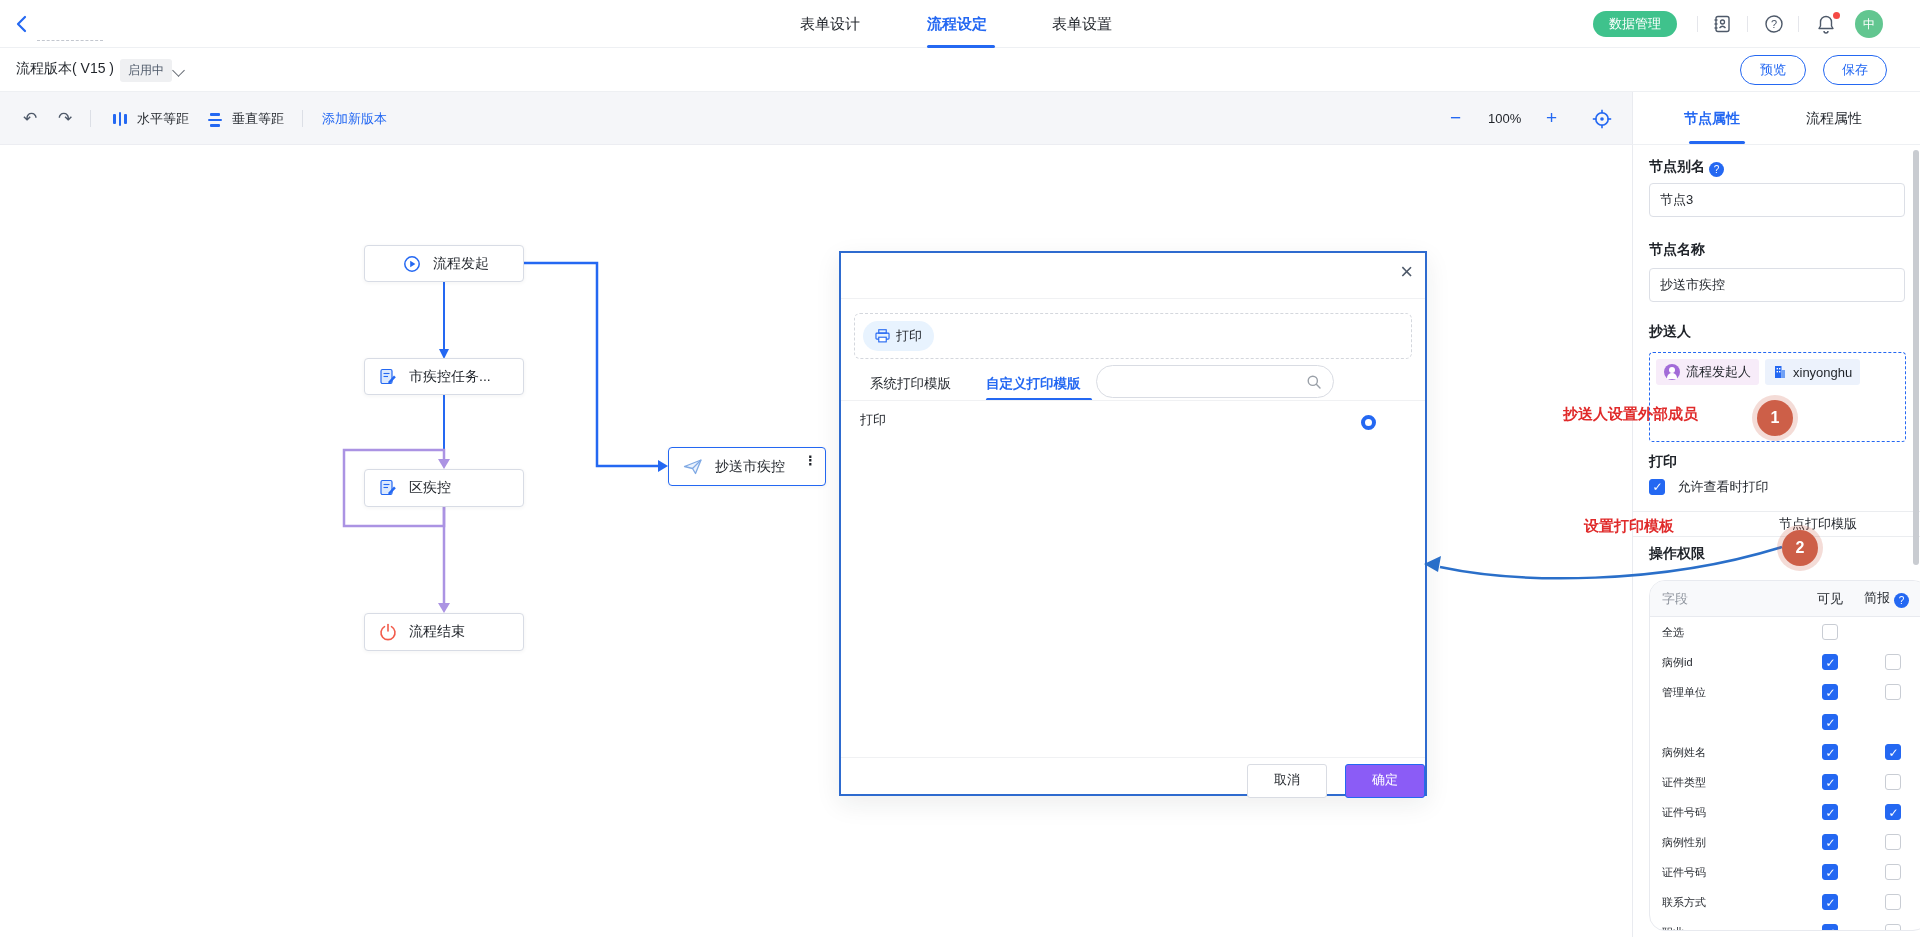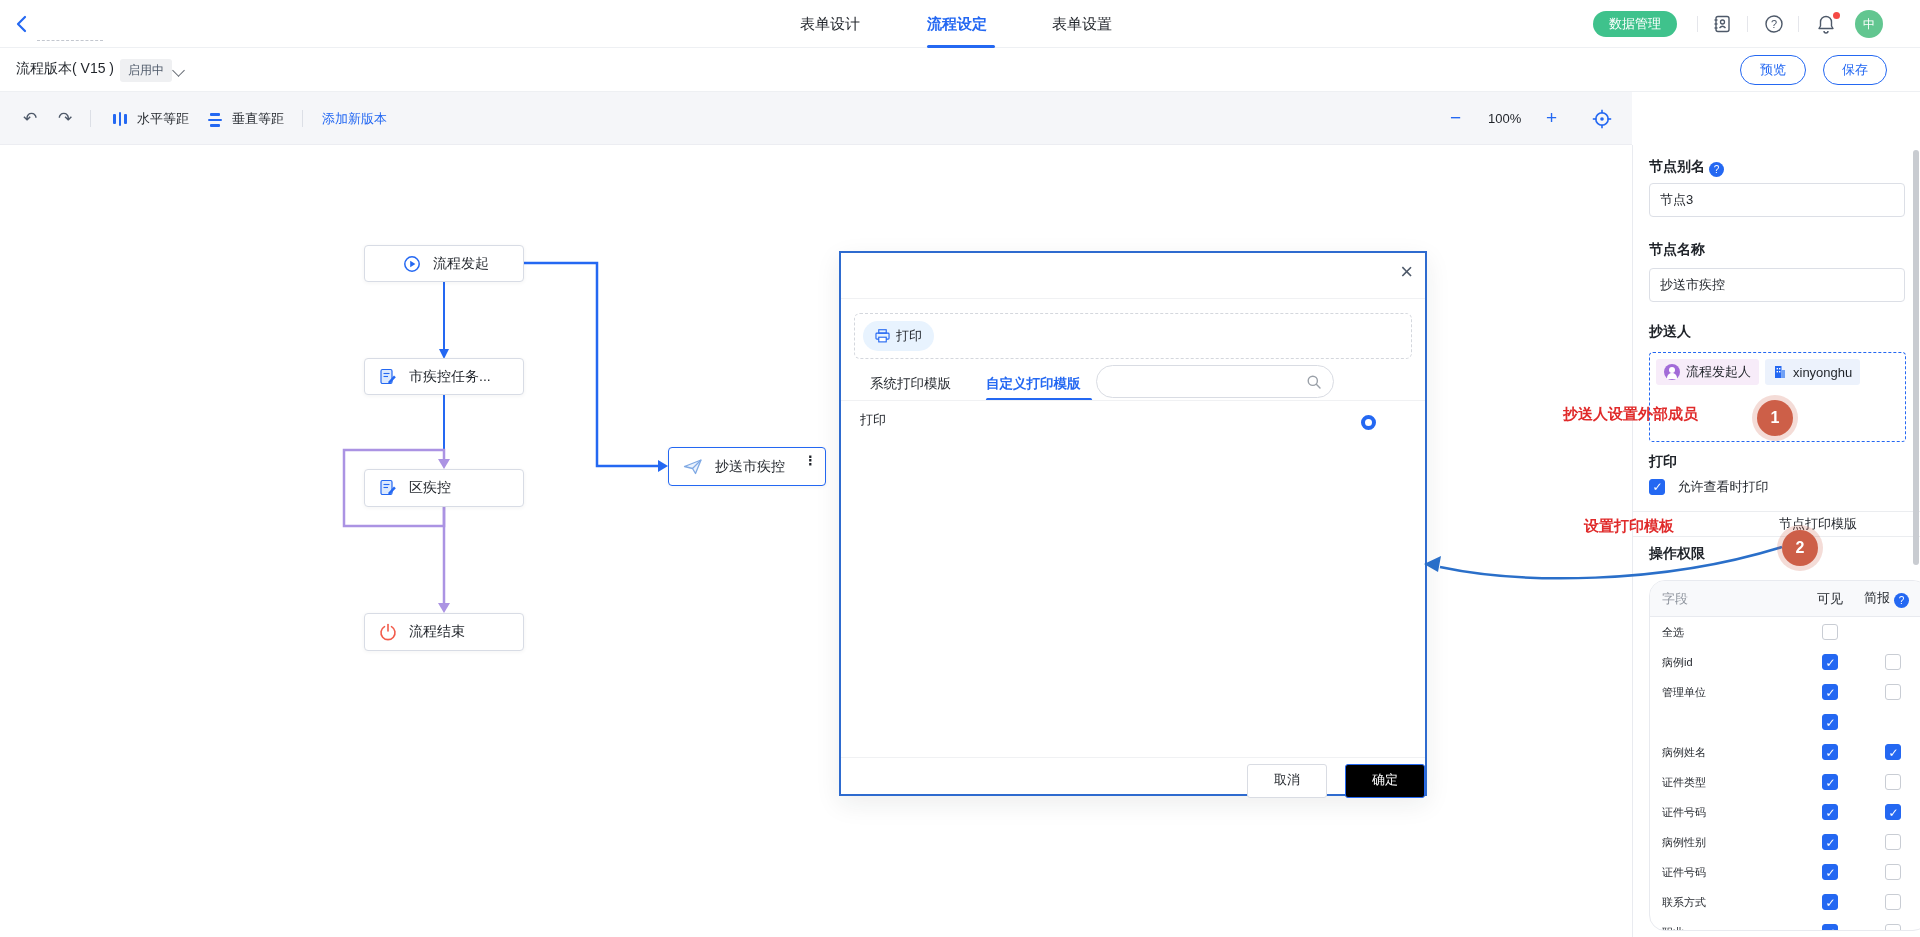--- a/index.html
+++ b/index.html
@@ -97,21 +97,21 @@
   #m-chip { left:8px; top:7px; height:30px; background:#e8f3fe; border-radius:15px; display:inline-flex; align-items:center;
     gap:6px; padding:0 12px; font-size:13px; color:#1f2329; position:absolute; cursor:pointer; }
   .m-tab { top:114px; height:34px; line-height:34px; font-size:13.5px; color:#1f2329; cursor:pointer; }
   .m-tab.active { color:#2468f2; font-weight:600; }
   #m-tab-underline { left:145px; top:145px; width:106px; height:2.5px; background:#2468f2; border-radius:2px; }
   #m-search { left:255px; top:112px; width:238px; height:33px; border:1px solid #d9dce3; border-radius:17px; background:#fff; }
   #m-list-item { left:19px; top:158px; font-size:13px; color:#1f2329; }
   #m-radio { left:520px; top:162px; width:15px; height:15px; border-radius:50%; background:#fff; border:4.5px solid #2468f2; cursor:pointer; }
   .m-btn { top:511px; width:80px; height:34px; border-radius:3px; font-size:13px; text-align:center; line-height:29px; cursor:pointer; }
   #m-cancel { left:406px; border:1px solid #d9dce3; background:#fff; color:#1f2329; }
-  #m-ok { left:504px; background:#000000; border:1px solid #2468f2; color:#fff; }
+  #m-ok { left:504px; background:#8b5cf6; border:1px solid #2468f2; color:#fff; }
 
   
   .red-note { position:absolute; color:#e02b2b; font-size:15px; font-weight:700; z-index:40; }
   .num-badge { position:absolute; width:36px; height:36px; border-radius:50%; background:#cd5f48; color:#fff; font-size:16px;
     font-weight:700; text-align:center; line-height:36px; z-index:40; box-shadow:0 0 0 5px rgba(205,95,72,.22); }
   #edges { left:0; top:0; z-index:1; pointer-events:none; }
   #anno-arrow { left:0; top:0; z-index:35; pointer-events:none; }
 </style>
 </head>
 <body>
@@ -284,20 +284,25 @@
     </div>
 
     <div id="m-list-item" class="abs">打印</div>
     <div id="m-radio" class="abs"></div>
 
     <div class="abs m-divider" style="top:504px;"></div>
     <div id="m-cancel" class="abs m-btn">取消</div>
     <div id="m-ok" class="abs m-btn">确定</div>
   </div>
 
+  <div id="panel-tabs" class="abs">
+    <div class="abs ptab active" style="left:51px;">节点属性</div>
+    <div class="abs" style="left:56px; top:49px; width:56px; height:3px; background:#2468f2; border-radius:2px;"></div>
+    <div class="abs ptab" style="left:173px;">流程属性</div>
+  </div>
 
   <div id="panel" class="abs">
     <div class="abs p-label" style="left:16px; top:13px;"><span>节点别名</span><span class="q-ic">?</span></div>
     <div class="abs p-input" style="top:38px;">节点3</div>
 
     <div class="abs p-label" style="left:16px; top:96px;">节点名称</div>
     <div class="abs p-input" style="top:123px;">抄送市疾控</div>
 
     <div class="abs p-label" style="left:16px; top:178px;">抄送人</div>
     <div id="cc-box" class="abs">

